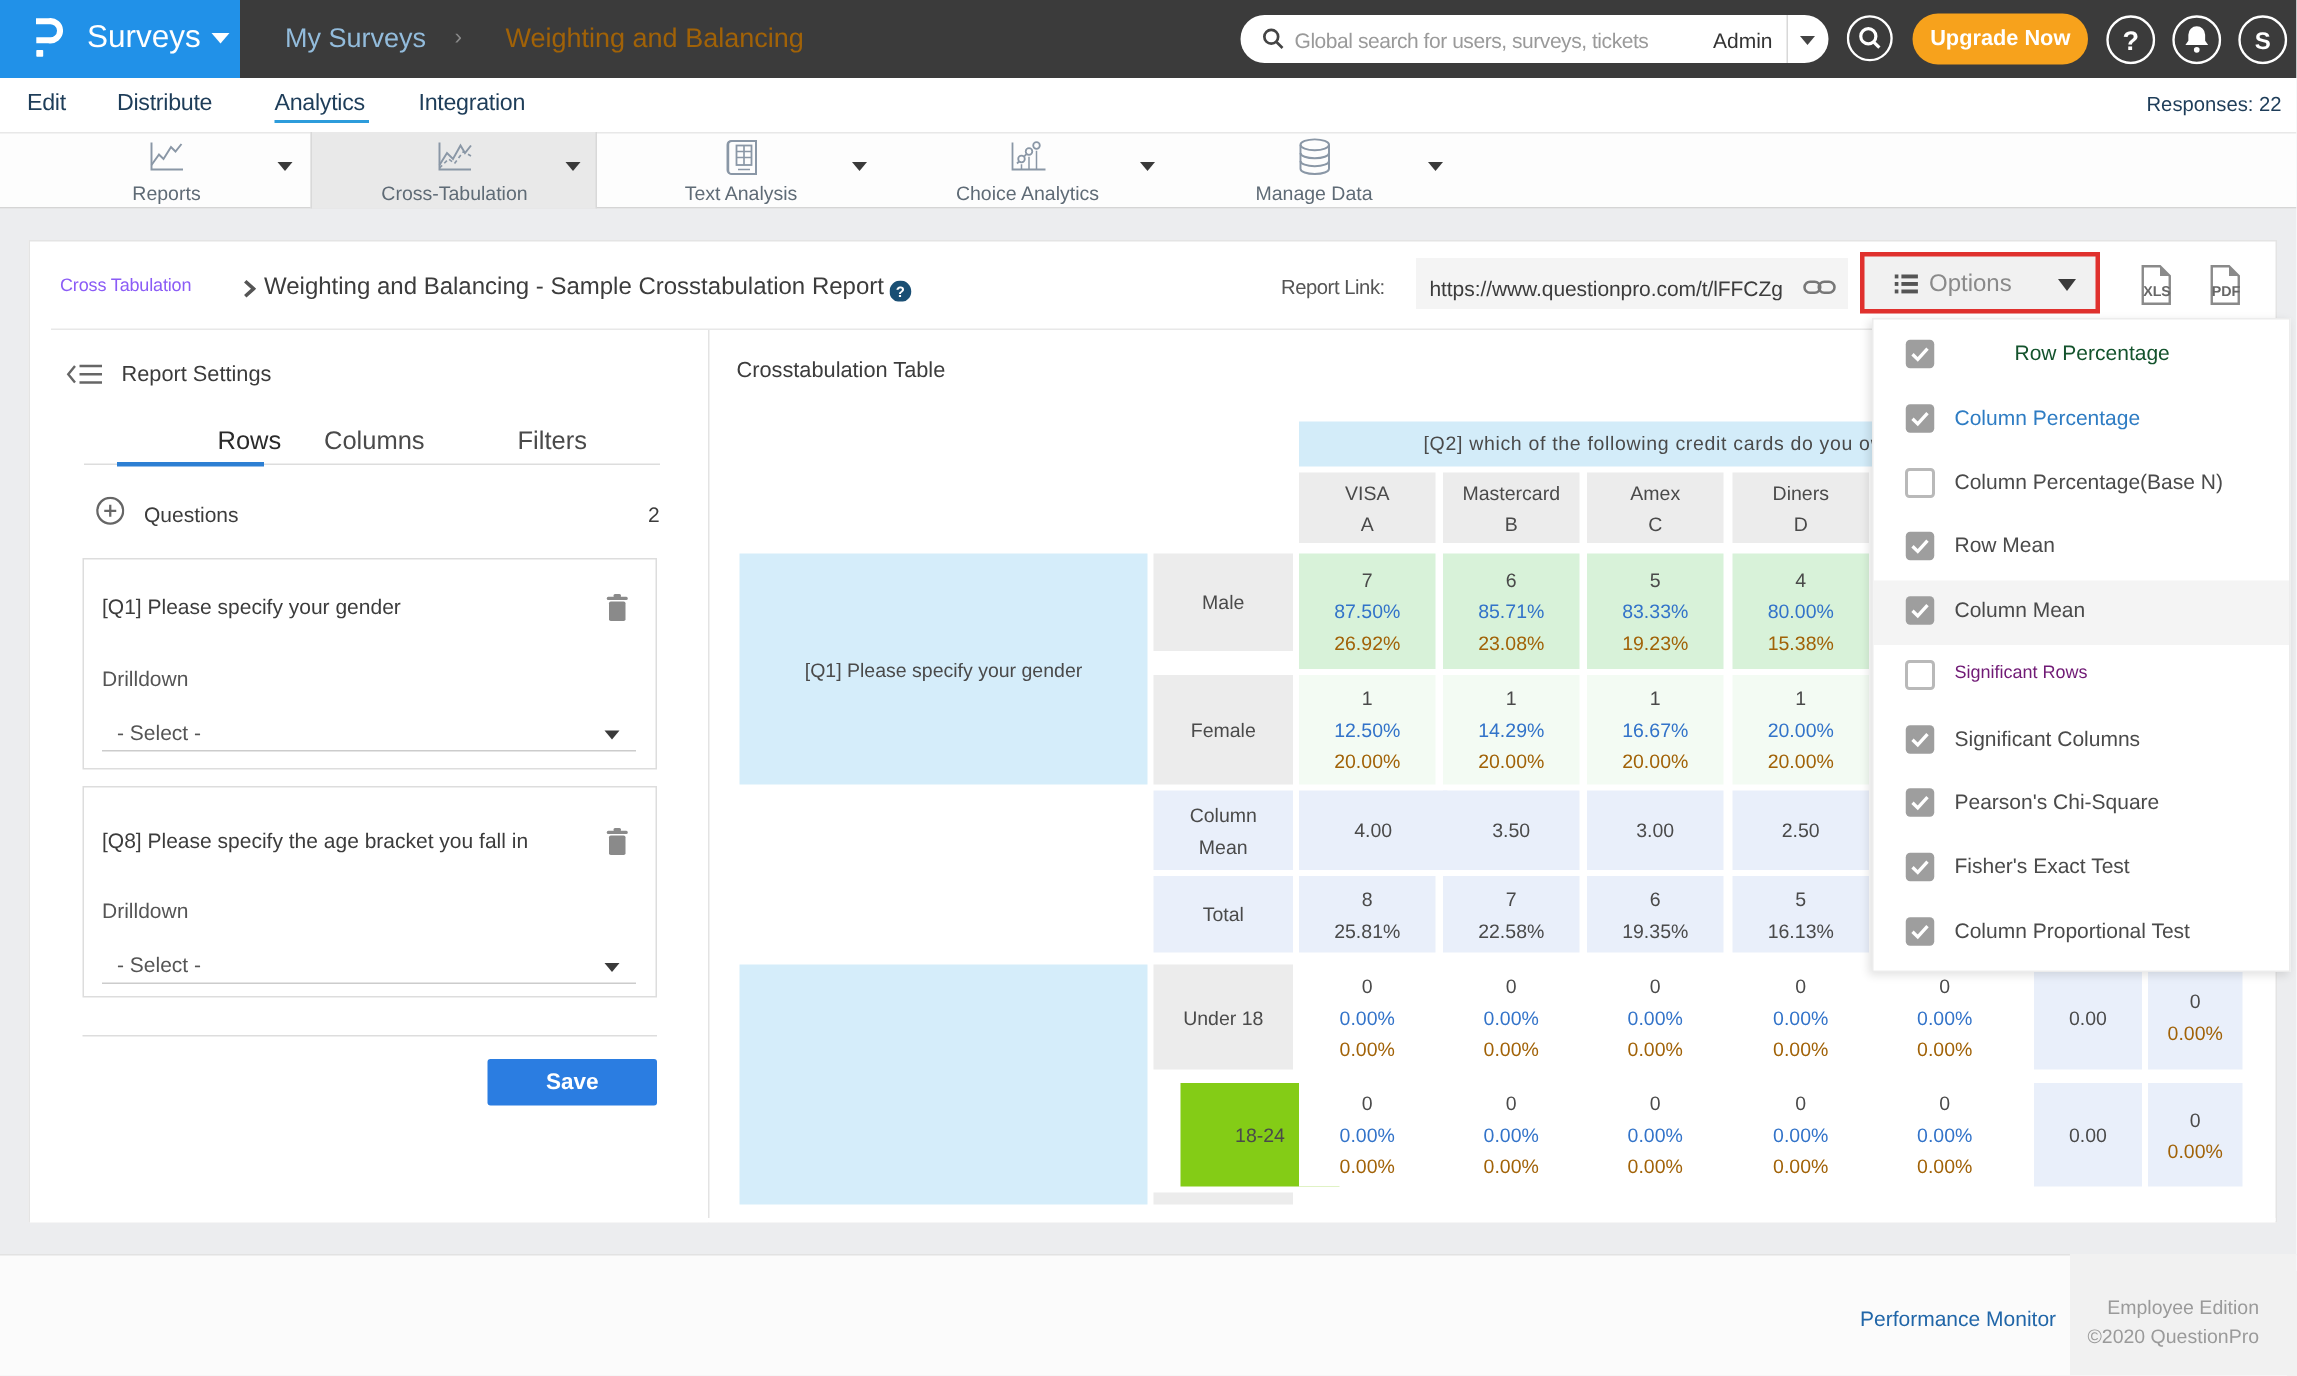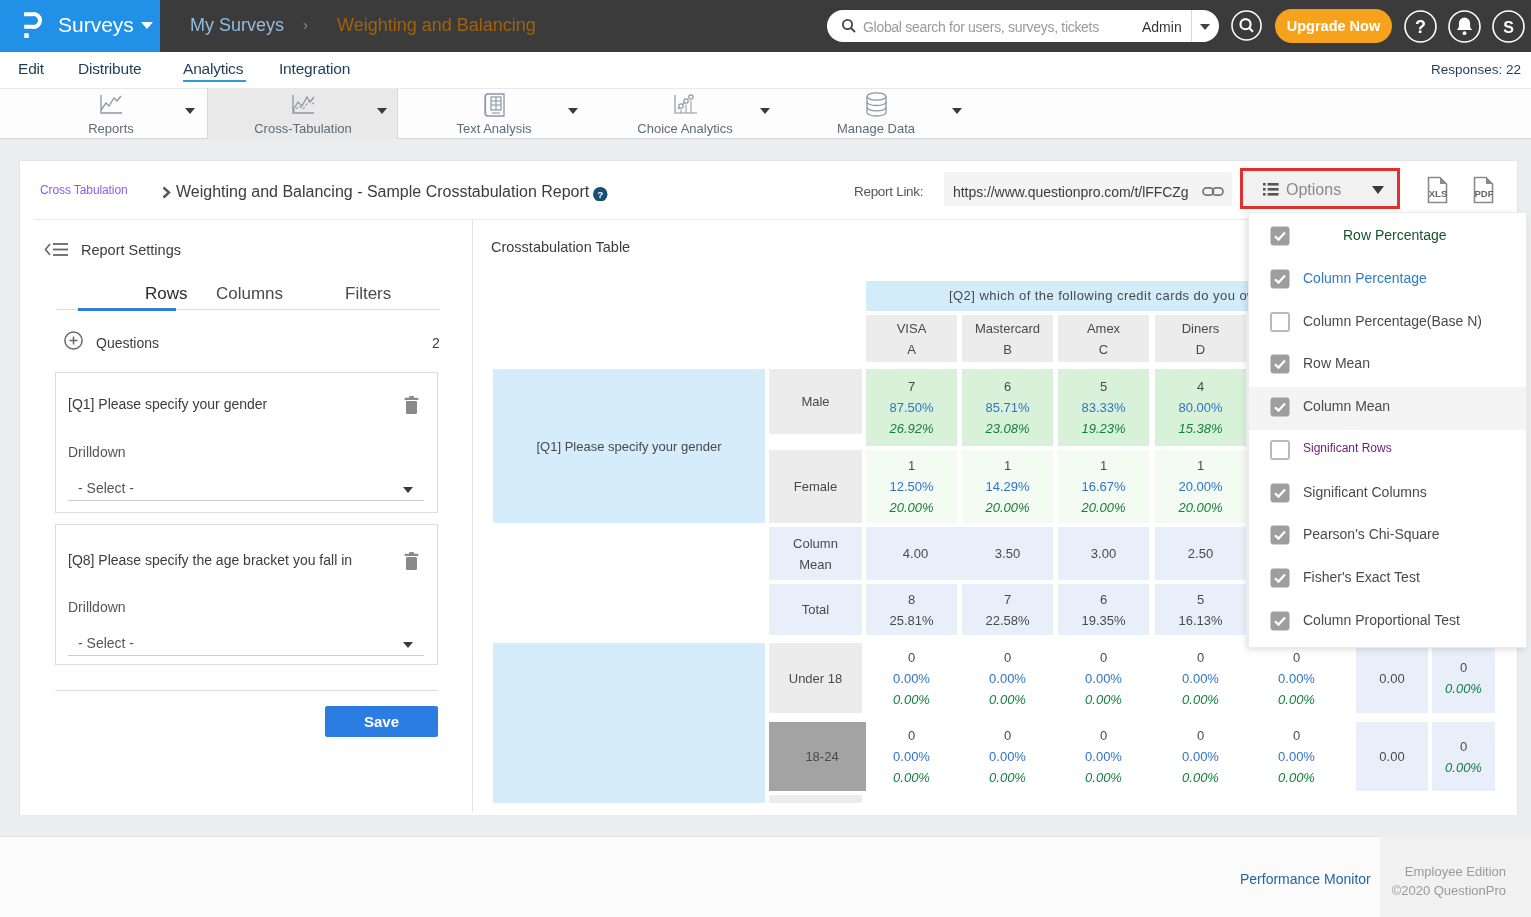--- a/index.html
+++ b/index.html
@@ -1,21 +1,21 @@
 <!DOCTYPE html>
 <html><head><meta charset="utf-8"><style>
 
 * { margin:0; padding:0; box-sizing:border-box; }
 html,body { width:1531px; height:917px; font-family:"Liberation Sans",sans-serif; }
 body { position:relative; background:#ecedef; overflow:hidden; }
 .abs { position:absolute; }
 .cell { position:absolute; display:flex; align-items:center; justify-content:center;
         font-size:13px; color:#4a4a4a; text-align:center; line-height:21px; }
 .c3 { flex-direction:column; }
-.c3 .n { color:#4a4a4a; } .c3 .rp { color:#3273c9; } .c3 .cp { color:#15803d;font-style:italic; }
+.c3 .n { color:#4a4a4a; } .c3 .rp { color:#3273c9; } .c3 .cp { color:#a16207; }
 svg { display:block; }
 
 </style></head><body>
 <div class="abs" style="left:0;top:0;width:1531px;height:52px;background:#3b3b3b"></div>
 <div class="abs" style="left:0;top:0;width:160px;height:52px;background:#2191e8"></div>
 <svg class="abs" style="left:22px;top:8px" width="20" height="33" viewBox="0 0 20 33">
 <path d="M2 6.2 H10.5 A6.4 6.4 0 1 1 10.5 18.8 H4.2 V20.8" fill="none" stroke="#fff" stroke-width="4"></path>
 <rect x="2.2" y="25.3" width="4.6" height="4.6" rx="0.5" fill="#fff"></rect>
   </svg>
 <div class="abs" style="left:58px;top:13px;font-size:21px;color:#fff;">Surveys</div>
@@ -323,21 +323,21 @@
 <div class="cell c3" style="left:1251px;top:643px;width:91px;height:70px;background:#fff;">
     <span class="n">0</span>
     <span class="rp">0.00%</span>
     <span class="cp">0.00%</span>
   </div>
 <div class="cell" style="left:1356px;top:643px;width:72px;height:70px;background:#e9effa;">0.00</div>
 <div class="cell c3" style="left:1432px;top:643px;width:63px;height:70px;background:#e9effa;">
     <span class="n">0</span>
     <span class="cp">0.00%</span>
   </div>
-<div class="cell" style="left:769px;top:722px;width:106px;height:69px;background:#a3a3a3;">18-24</div>
+<div class="cell" style="left:787px;top:722px;width:106px;height:69px;background:#84cc16;">18-24</div>
 <div class="cell c3" style="left:866px;top:722px;width:91px;height:69px;background:#fff;">
     <span class="n">0</span>
     <span class="rp">0.00%</span>
     <span class="cp">0.00%</span>
   </div>
 <div class="cell c3" style="left:962px;top:722px;width:91px;height:69px;background:#fff;">
     <span class="n">0</span>
     <span class="rp">0.00%</span>
     <span class="cp">0.00%</span>
   </div>

